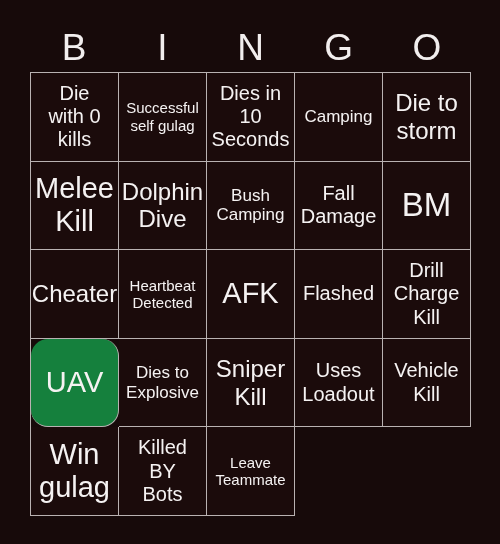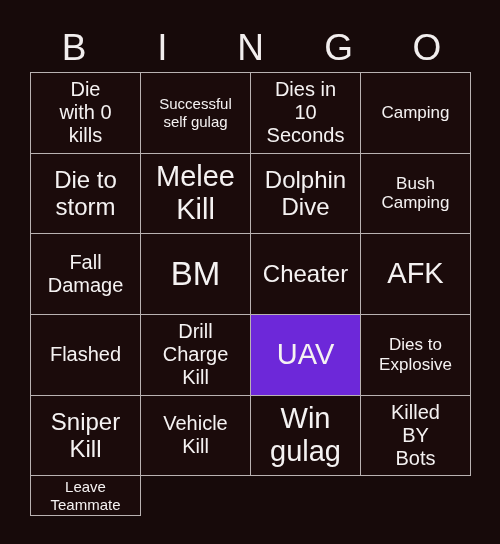--- a/index.html
+++ b/index.html
@@ -43,40 +43,41 @@
   .grid {
     position: absolute;
     left: 30px;
     top: 72px;
     width: 441px;
     height: 444px;
     box-sizing: border-box;
     border-top: 1px solid #b9b2b2;
     border-left: 1px solid #b9b2b2;
     display: grid;
-    grid-template-columns: repeat(4, 1fr);
+    grid-template-columns: repeat(5, 1fr);
     grid-template-rows: repeat(5, 1fr);
   }
   .cell {
     box-sizing: border-box;
     border-right: 1px solid #b9b2b2;
     border-bottom: 1px solid #b9b2b2;
     background: #1b0b0b;
     color: #f5f2f2;
     display: flex;
     align-items: center;
     justify-content: center;
     text-align: center;
     padding: 2px 3px;
     line-height: 1.16;
     overflow: hidden;
     white-space: pre-line;
   }
   .cell.marked {
-    background: #6d28d9;
+    background: #15803d;
+    border-radius: 17px;
   }
   .fs-sm  { font-size: 15px; }
   .fs-md  { font-size: 17px; }
   .fs-lg  { font-size: 20px; }
   .fs-xl  { font-size: 24px; }
   .fs-xxl { font-size: 29px; text-align: center; }
   .fs-huge{ font-size: 33px; }
 </style>
 </head>
 <body>
@@ -106,30 +107,34 @@
       <div class="cell fs-xxl">Melee
 Kill</div>
       <div class="cell fs-xl">Dolphin
 Dive</div>
       <div class="cell fs-md">Bush
 Camping</div>
       <div class="cell fs-lg">Fall
 Damage</div>
       <div class="cell fs-huge">BM</div>
       <div class="cell fs-xl">Cheater</div>
+      <div class="cell fs-sm">Heartbeat
+Detected</div>
       <div class="cell fs-xxl">AFK</div>
       <div class="cell fs-lg">Flashed</div>
       <div class="cell fs-lg">Drill
 Charge
 Kill</div>
       <div class="cell fs-xxl marked">UAV</div>
       <div class="cell fs-md">Dies to
 Explosive</div>
       <div class="cell fs-xl">Sniper
 Kill</div>
+      <div class="cell fs-lg">Uses
+Loadout</div>
       <div class="cell fs-lg">Vehicle
 Kill</div>
       <div class="cell fs-xxl">Win
 gulag</div>
       <div class="cell fs-lg">Killed
 BY
 Bots</div>
       <div class="cell fs-sm">Leave
 Teammate</div>
     </div>

